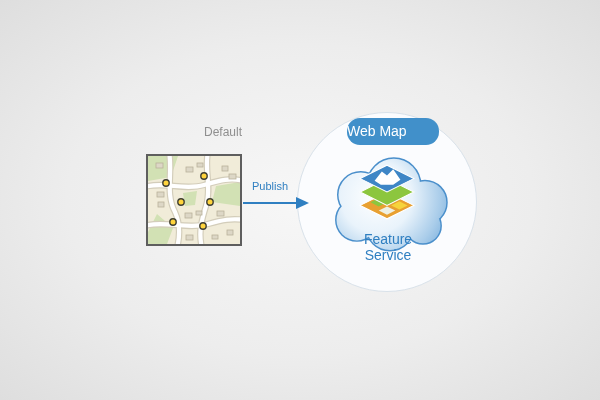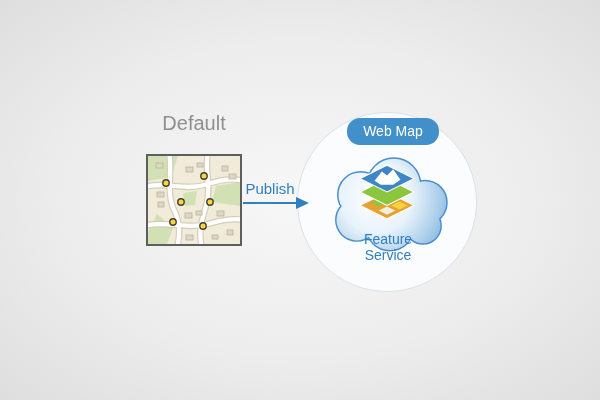--- a/index.html
+++ b/index.html
@@ -2,41 +2,41 @@
 <html><head>
 <meta charset="utf-8">
 <style>
   html,body { margin:0; padding:0; background:#ddd; }
   .canvas {
     position:relative; width:600px; height:400px; overflow:hidden;
     background: radial-gradient(ellipse at center, #f7f7f7 0%, #ededed 55%, #dedede 100%);
     font-family:"Liberation Sans", sans-serif;
   }
   .default-label {
-    position:absolute; left:146px; top:112px; width:96px;
-    text-align:center; font-size:20px; color:#8f8f8f;
+    position:absolute; left:146px; top:125px; width:96px;
+    text-align:right; font-size:12px; color:#8f8f8f;
   }
   .map-thumb {
     position:absolute; left:146px; top:154px; width:96px; height:92px;
     border:2px solid #5e5e5e; box-sizing:border-box; background:#f1ecd9;
   }
   .map-thumb svg { display:block; width:100%; height:100%; }
   .publish-label {
     position:absolute; left:238px; top:180px; width:64px;
-    text-align:center; font-size:15px; color:#2f7fc1;
+    text-align:center; font-size:11px; color:#2f7fc1;
   }
   .arrow-svg { position:absolute; left:240px; top:183px; width:72px; height:40px; }
   .big-circle {
     position:absolute; left:297px; top:112px; width:180px; height:180px;
     border-radius:50%; background:#fbfcfe; border:1px solid #d9e2ea; box-sizing:border-box;
   }
   .webmap-badge {
     position:absolute; left:347px; top:118px; width:92px; height:27px;
     background:#4190ca; color:#ffffff; font-size:14px; line-height:27px;
-    text-align:center; border-radius:13px;
+    text-align:left; border-radius:13px;
   }
   .cloud-svg { position:absolute; left:320px; top:152px; width:136px; height:102px; }
   .layers-svg { position:absolute; left:354px; top:161px; width:66px; height:62px; }
   .feature-service-label {
     position:absolute; left:352px; top:231px; width:72px;
     text-align:center; font-size:14px; line-height:16px; color:#2f7fc1;
   }
 </style>
 </head>
 <body>

